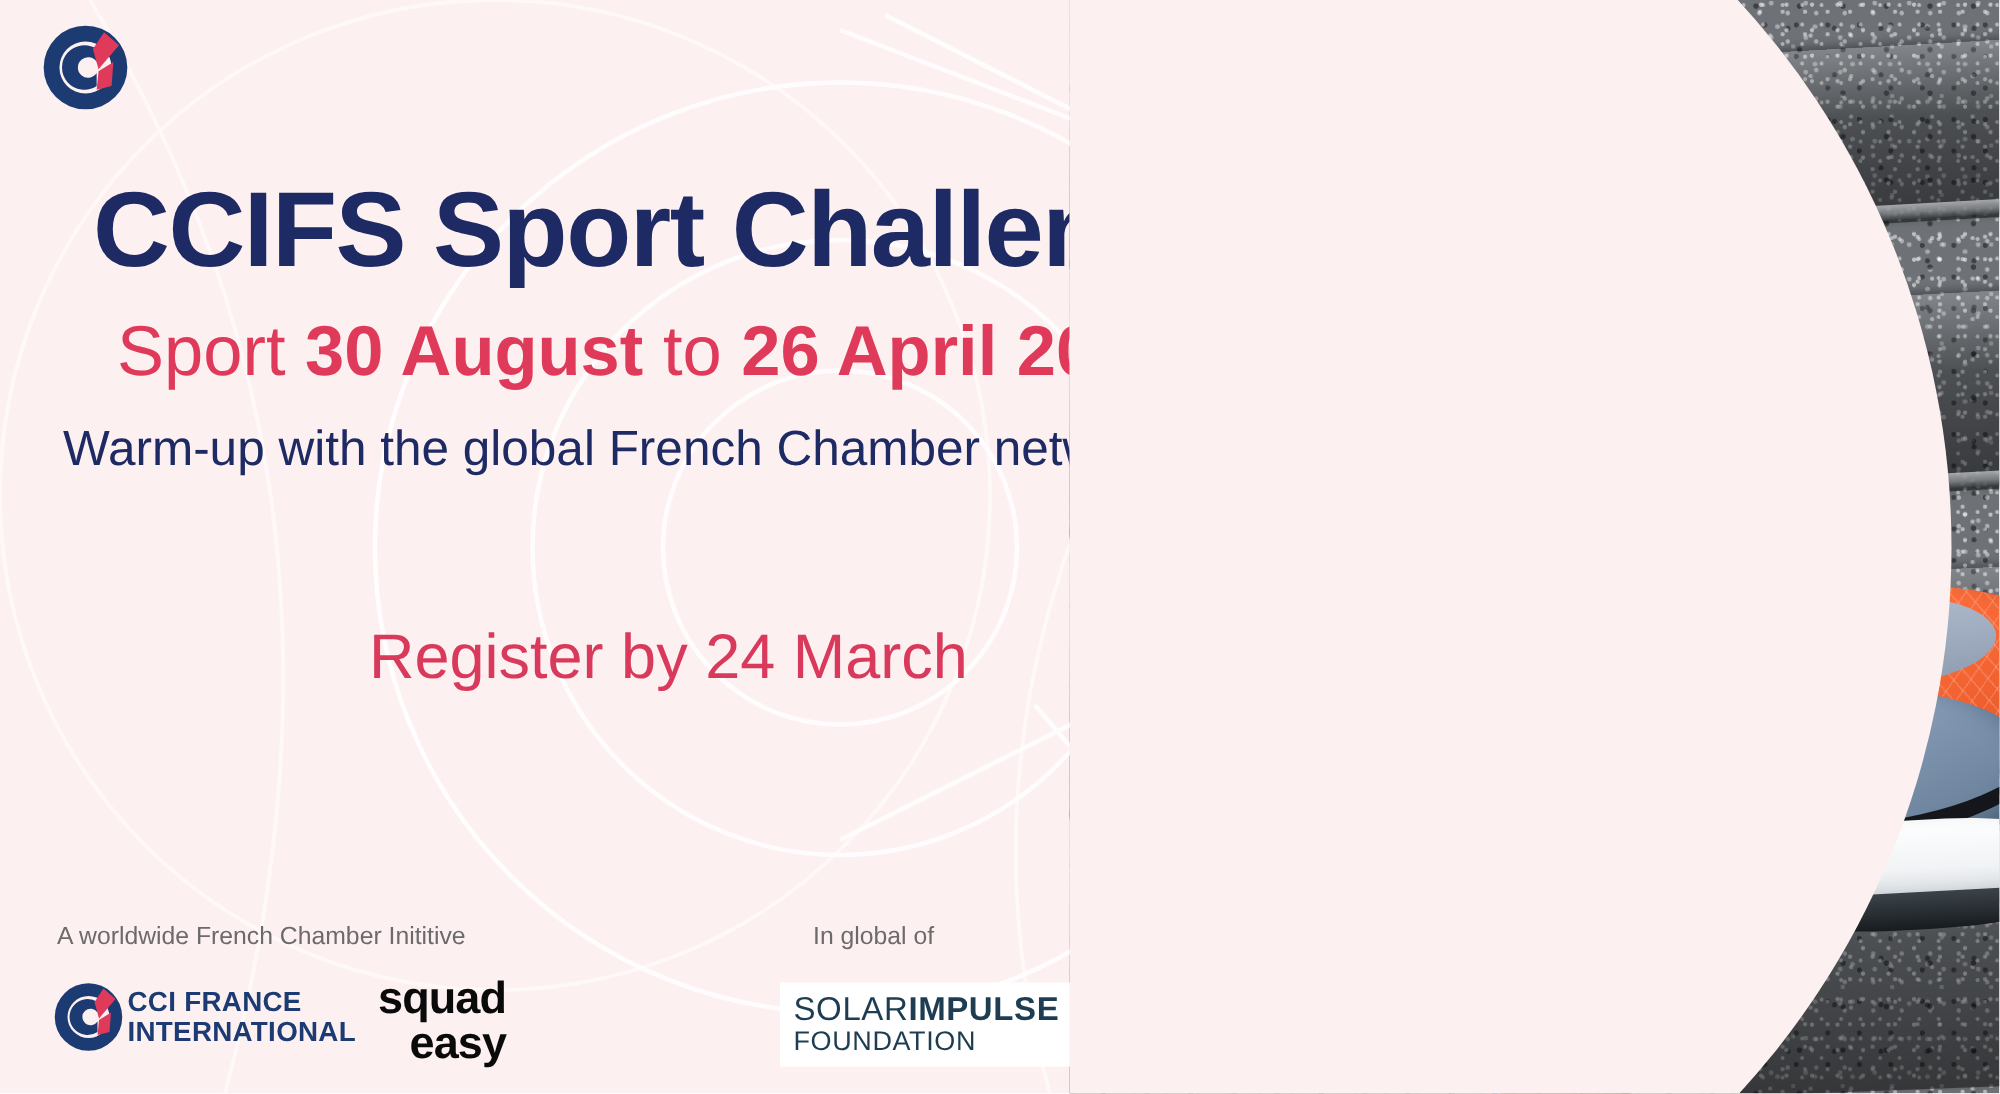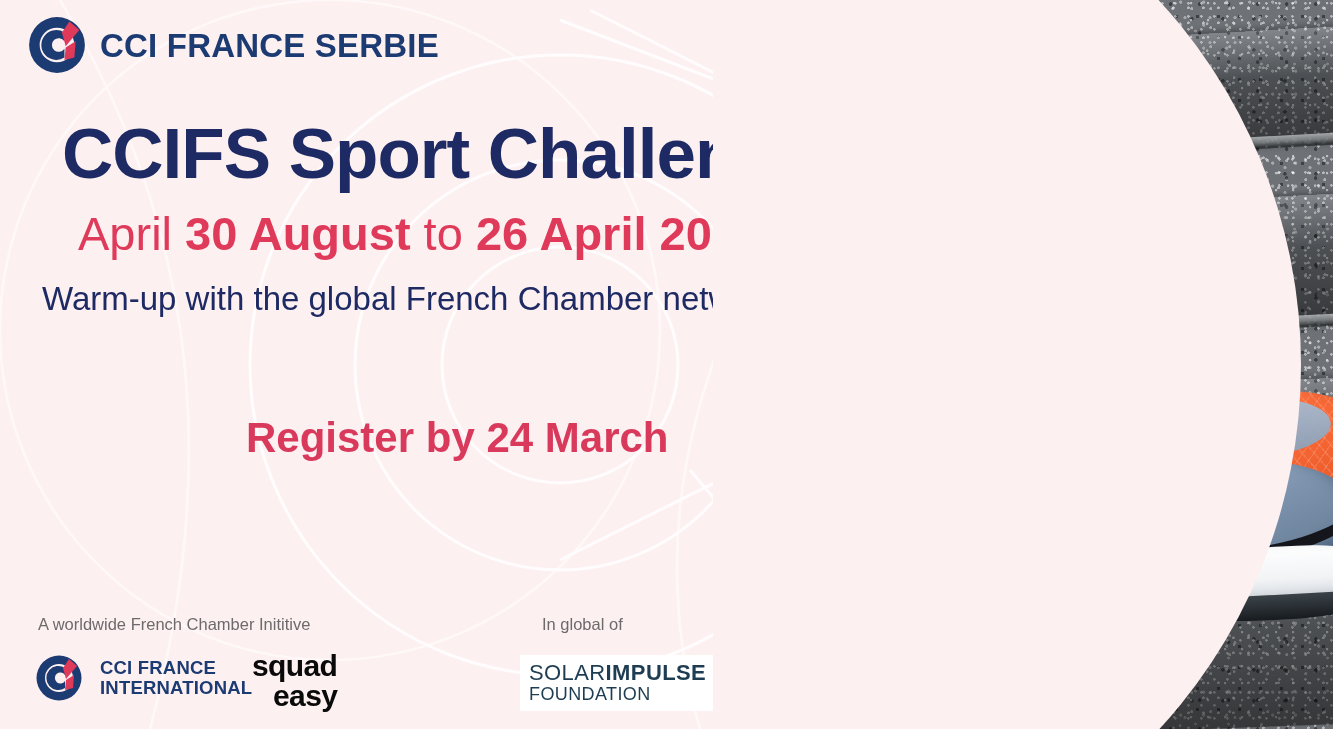--- a/index.html
+++ b/index.html
@@ -238,21 +238,21 @@
     padding-left: 42px;
     font-size: 33px;
     color: #1e2a63;
     line-height: 1.1;
     white-space: nowrap;
   }
   .register {
     margin: 98px 0 0 0;
     padding-left: 246px;
     font-size: 42px;
-    font-weight: bold;
+    font-weight: normal;
     color: #d93a5c;
     line-height: 1.1;
     white-space: nowrap;
   }
 
   
   .footer {
     position: absolute;
     left: 0;
     bottom: 16px;
@@ -273,21 +273,21 @@
   .cap.left  { left: 26px;  top: 0; }
   .cap.right { left: 530px; top: 0; }
 
   .footer-logos {
     position: relative;
     height: 62px;
     margin-top: 12px;
   }
   .flogo { position: absolute; display: flex; align-items: center; }
 
-  .flogo.ccifi { left: 22px; top: 2px; gap: 16px; }
+  .flogo.ccifi { left: 22px; top: 2px; gap: 1px; }
   .ccifi-text {
     line-height: 1.06;
     font-size: 18.5px;
     font-weight: bold;
     color: #1d3b73;
     letter-spacing: .2px;
   }
 
   .flogo.squadeasy { left: 240px; top: 0; }
   .se-wrap {
@@ -380,28 +380,27 @@
   </svg>
 
   <div class="header-logo">
     <svg class="cmark" width="62" height="62" viewBox="0 0 100 100" aria-hidden="true">
       <path d="M50 5 A45 45 0 1 0 50 95 A45 45 0 1 0 50 5 Z M50 22 A28 28 0 1 1 50 78 A28 28 0 1 1 50 22 Z" fill="#1d3b73"></path>
       <path d="M62 30 A24 24 0 1 0 62 70 L62 56 A11 11 0 1 1 62 44 Z" fill="#1d3b73"></path>
       <path d="M70 12 L86 26 L64 52 L58 30 Z" fill="#e03a5a"></path>
       <path d="M64 54 L80 44 L78 70 L62 74 Z" fill="#e03a5a"></path>
     </svg>
     <div class="header-logo-text">
-      <div class="hl-main">CCI FRANCE SERBIE</div>
     </div>
   </div>
 
   <div class="main-text">
     <h1 class="title">CCIFS Sport Challenge</h1>
 
-    <div class="dates"><span>April </span><span class="strong">30 August</span><span> to </span><span class="strong">26 April 2026</span></div>
+    <div class="dates"><span>Sport </span><span class="strong">30 August</span><span> to </span><span class="strong">26 April 2026</span></div>
 
     <div class="tagline">Warm-up with the global French Chamber network</div>
 
     <div class="register">Register by 24 March</div>
   </div>
 
   <div class="footer">
     <div class="footer-captions">
       <div class="cap left">A worldwide French Chamber Inititive</div>
       <div class="cap right">In global of</div>

